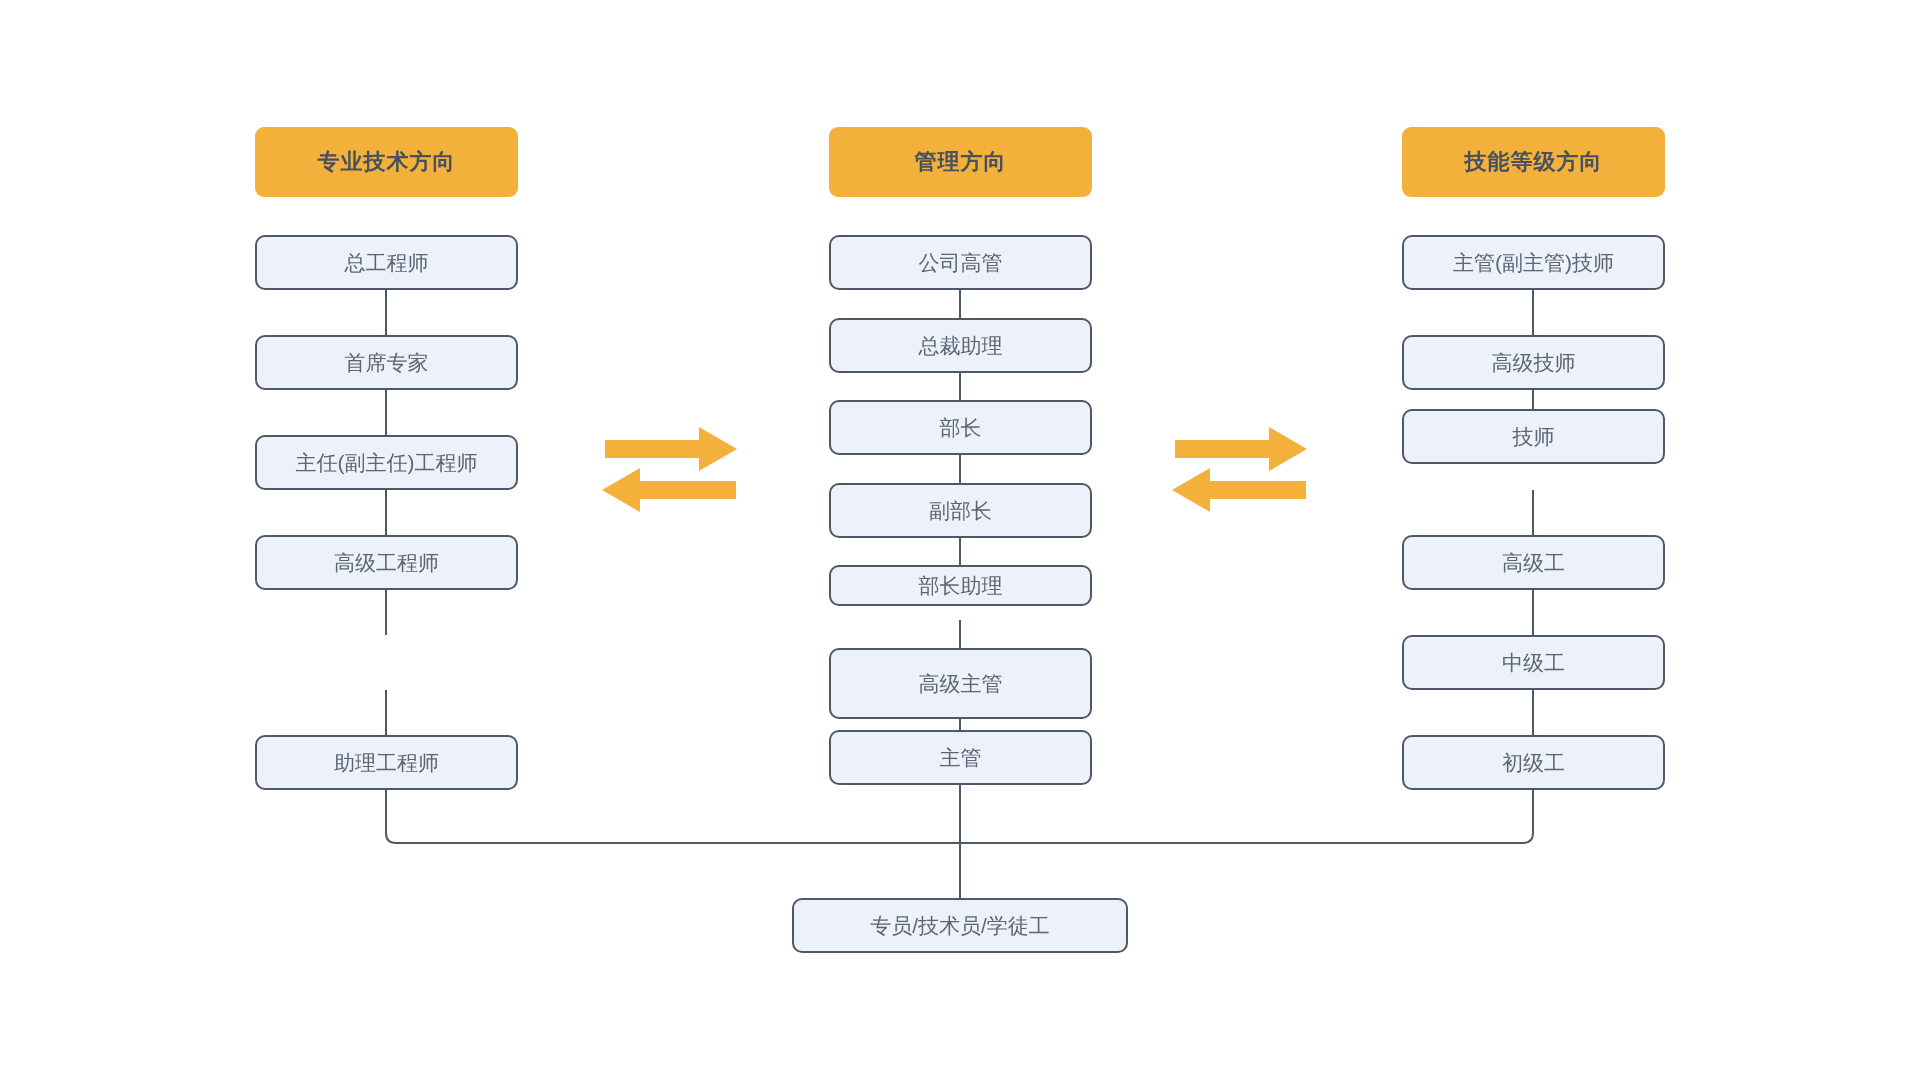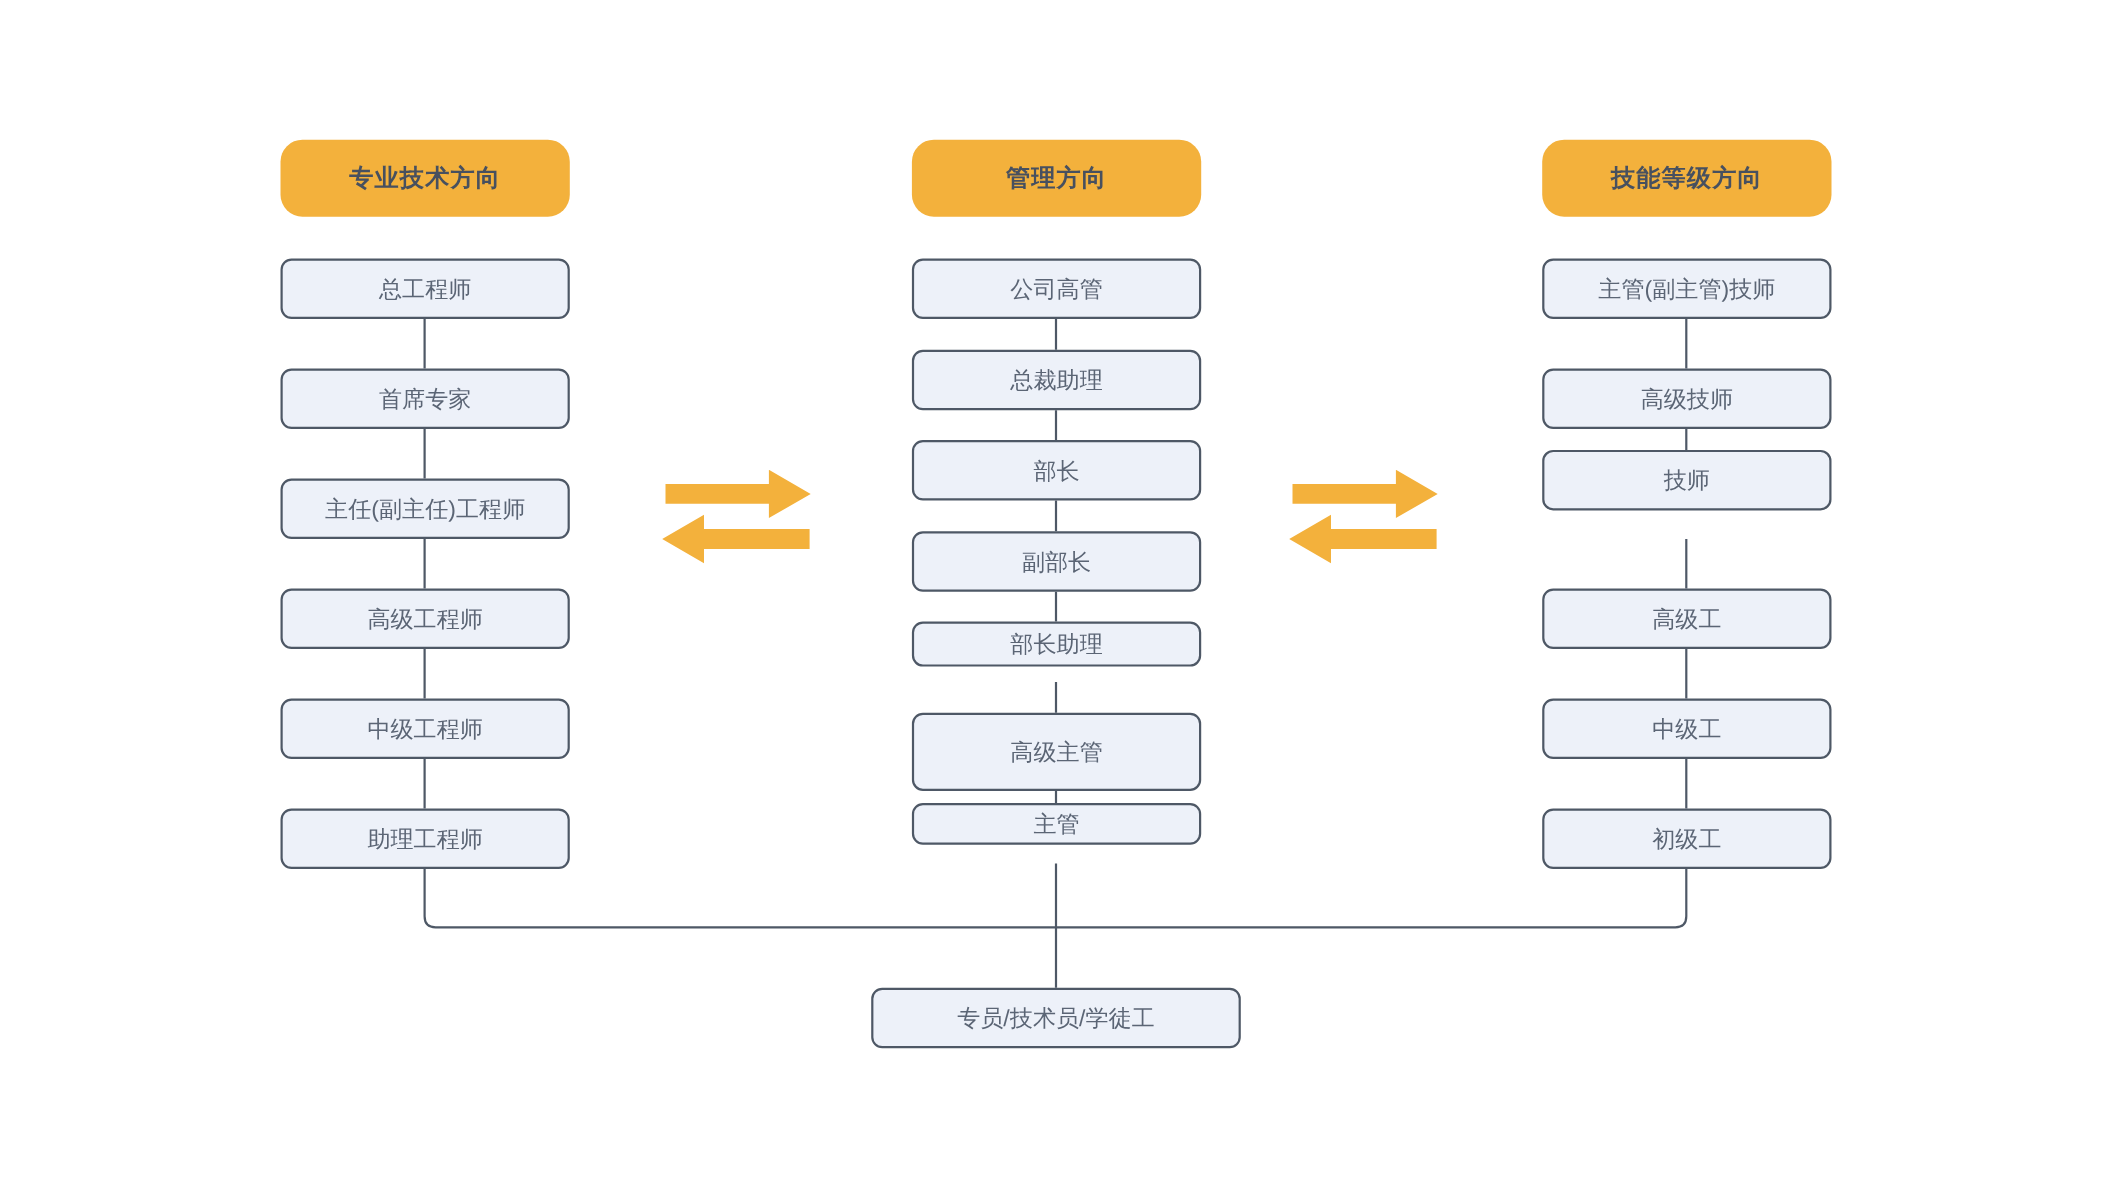--- a/index.html
+++ b/index.html
@@ -38,21 +38,21 @@
     align-items:center;
     justify-content:center;
     font-size:21px;
     color:var(--box-text);
     white-space:nowrap;
   }
   .header-node{
     position:absolute;
     box-sizing:border-box;
     background:var(--accent);
-    border-radius:20px;
+    border-radius:9px;
     display:flex;
     align-items:center;
     justify-content:center;
     font-size:22px;
     font-weight:bold;
     letter-spacing:1px;
     color:var(--header-text);
     white-space:nowrap;
     font-family:Liberation Serif, serif;
   }
@@ -84,30 +84,29 @@
   </svg>
 
   <div class="header-node" style="left:255px;top:127px;width:263px;height:70px">专业技术方向</div>
   <div class="header-node" style="left:829px;top:127px;width:263px;height:70px">管理方向</div>
   <div class="header-node" style="left:1402px;top:127px;width:263px;height:70px">技能等级方向</div>
 
   <div class="node" style="left:255px;top:235px;width:263px;height:55px">总工程师</div>
   <div class="node" style="left:255px;top:335px;width:263px;height:55px">首席专家</div>
   <div class="node" style="left:255px;top:435px;width:263px;height:55px">主任(副主任)工程师</div>
   <div class="node" style="left:255px;top:535px;width:263px;height:55px">高级工程师</div>
-  <div class="node" style="left:255px;top:635px;width:263px;height:55px">中级工程师</div>
   <div class="node" style="left:255px;top:735px;width:263px;height:55px">助理工程师</div>
 
   <div class="node" style="left:829px;top:235px;width:263px;height:55px">公司高管</div>
   <div class="node" style="left:829px;top:318px;width:263px;height:55px">总裁助理</div>
   <div class="node" style="left:829px;top:400px;width:263px;height:55px">部长</div>
   <div class="node" style="left:829px;top:483px;width:263px;height:55px">副部长</div>
   <div class="node" style="left:829px;top:565px;width:263px;height:41px">部长助理</div>
   <div class="node" style="left:829px;top:648px;width:263px;height:71px">高级主管</div>
-  <div class="node" style="left:829px;top:730px;width:263px;height:38px">主管</div>
+  <div class="node" style="left:829px;top:730px;width:263px;height:55px">主管</div>
 
   <div class="node" style="left:1402px;top:235px;width:263px;height:55px">主管(副主管)技师</div>
   <div class="node" style="left:1402px;top:335px;width:263px;height:55px">高级技师</div>
   <div class="node" style="left:1402px;top:409px;width:263px;height:55px">技师</div>
   <div class="node" style="left:1402px;top:535px;width:263px;height:55px">高级工</div>
   <div class="node" style="left:1402px;top:635px;width:263px;height:55px">中级工</div>
   <div class="node" style="left:1402px;top:735px;width:263px;height:55px">初级工</div>
 
   <div class="node" style="left:792px;top:898px;width:336px;height:55px">专员/技术员/学徒工</div>
 

